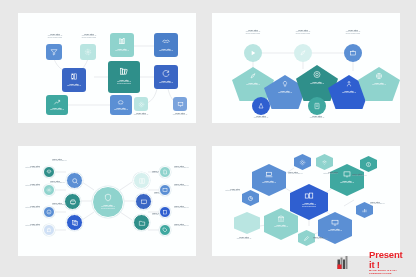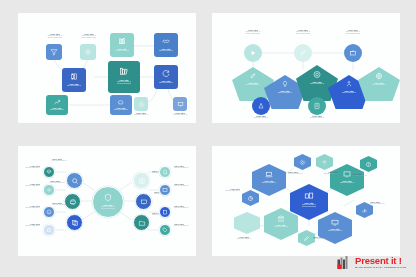--- a/index.html
+++ b/index.html
@@ -37,21 +37,21 @@
   .rsq{border-radius:3px;}
   .circ{border-radius:50%;}
   .hexv{clip-path:polygon(50% 0%,100% 25%,100% 75%,50% 100%,0% 75%,0% 25%);}
   .pent{clip-path:polygon(50% 0%,100% 38%,82% 100%,18% 100%,0% 38%);}
   .ring{box-sizing:border-box;border:1.2px solid #fff;box-shadow:0 0 0 .6px #e3eef1;}
   .ico{position:absolute;left:50%;transform:translateX(-50%);}
   .ico svg{display:block;}
 
   
   #logo{position:absolute;left:337px;top:254px;width:70px;height:17px;
-        display:flex;align-items:center;gap:3px;}
+        display:flex;align-items:center;gap:17px;}
   #logo .mark{width:15px;height:14px;position:relative;flex:0 0 auto;}
   #logo .txt{display:flex;flex-direction:column;line-height:1;}
   #logo .p1{font-size:9.5px;font-weight:bold;color:#e8232a;letter-spacing:-.2px;
             font-family:"Liberation Sans",sans-serif;}
   #logo .p2{font-size:2.5px;font-weight:bold;color:#e8232a;letter-spacing:.12px;margin-top:1px;}
 </style>
 </head>
 <body>
 
 <div class="sheet">

